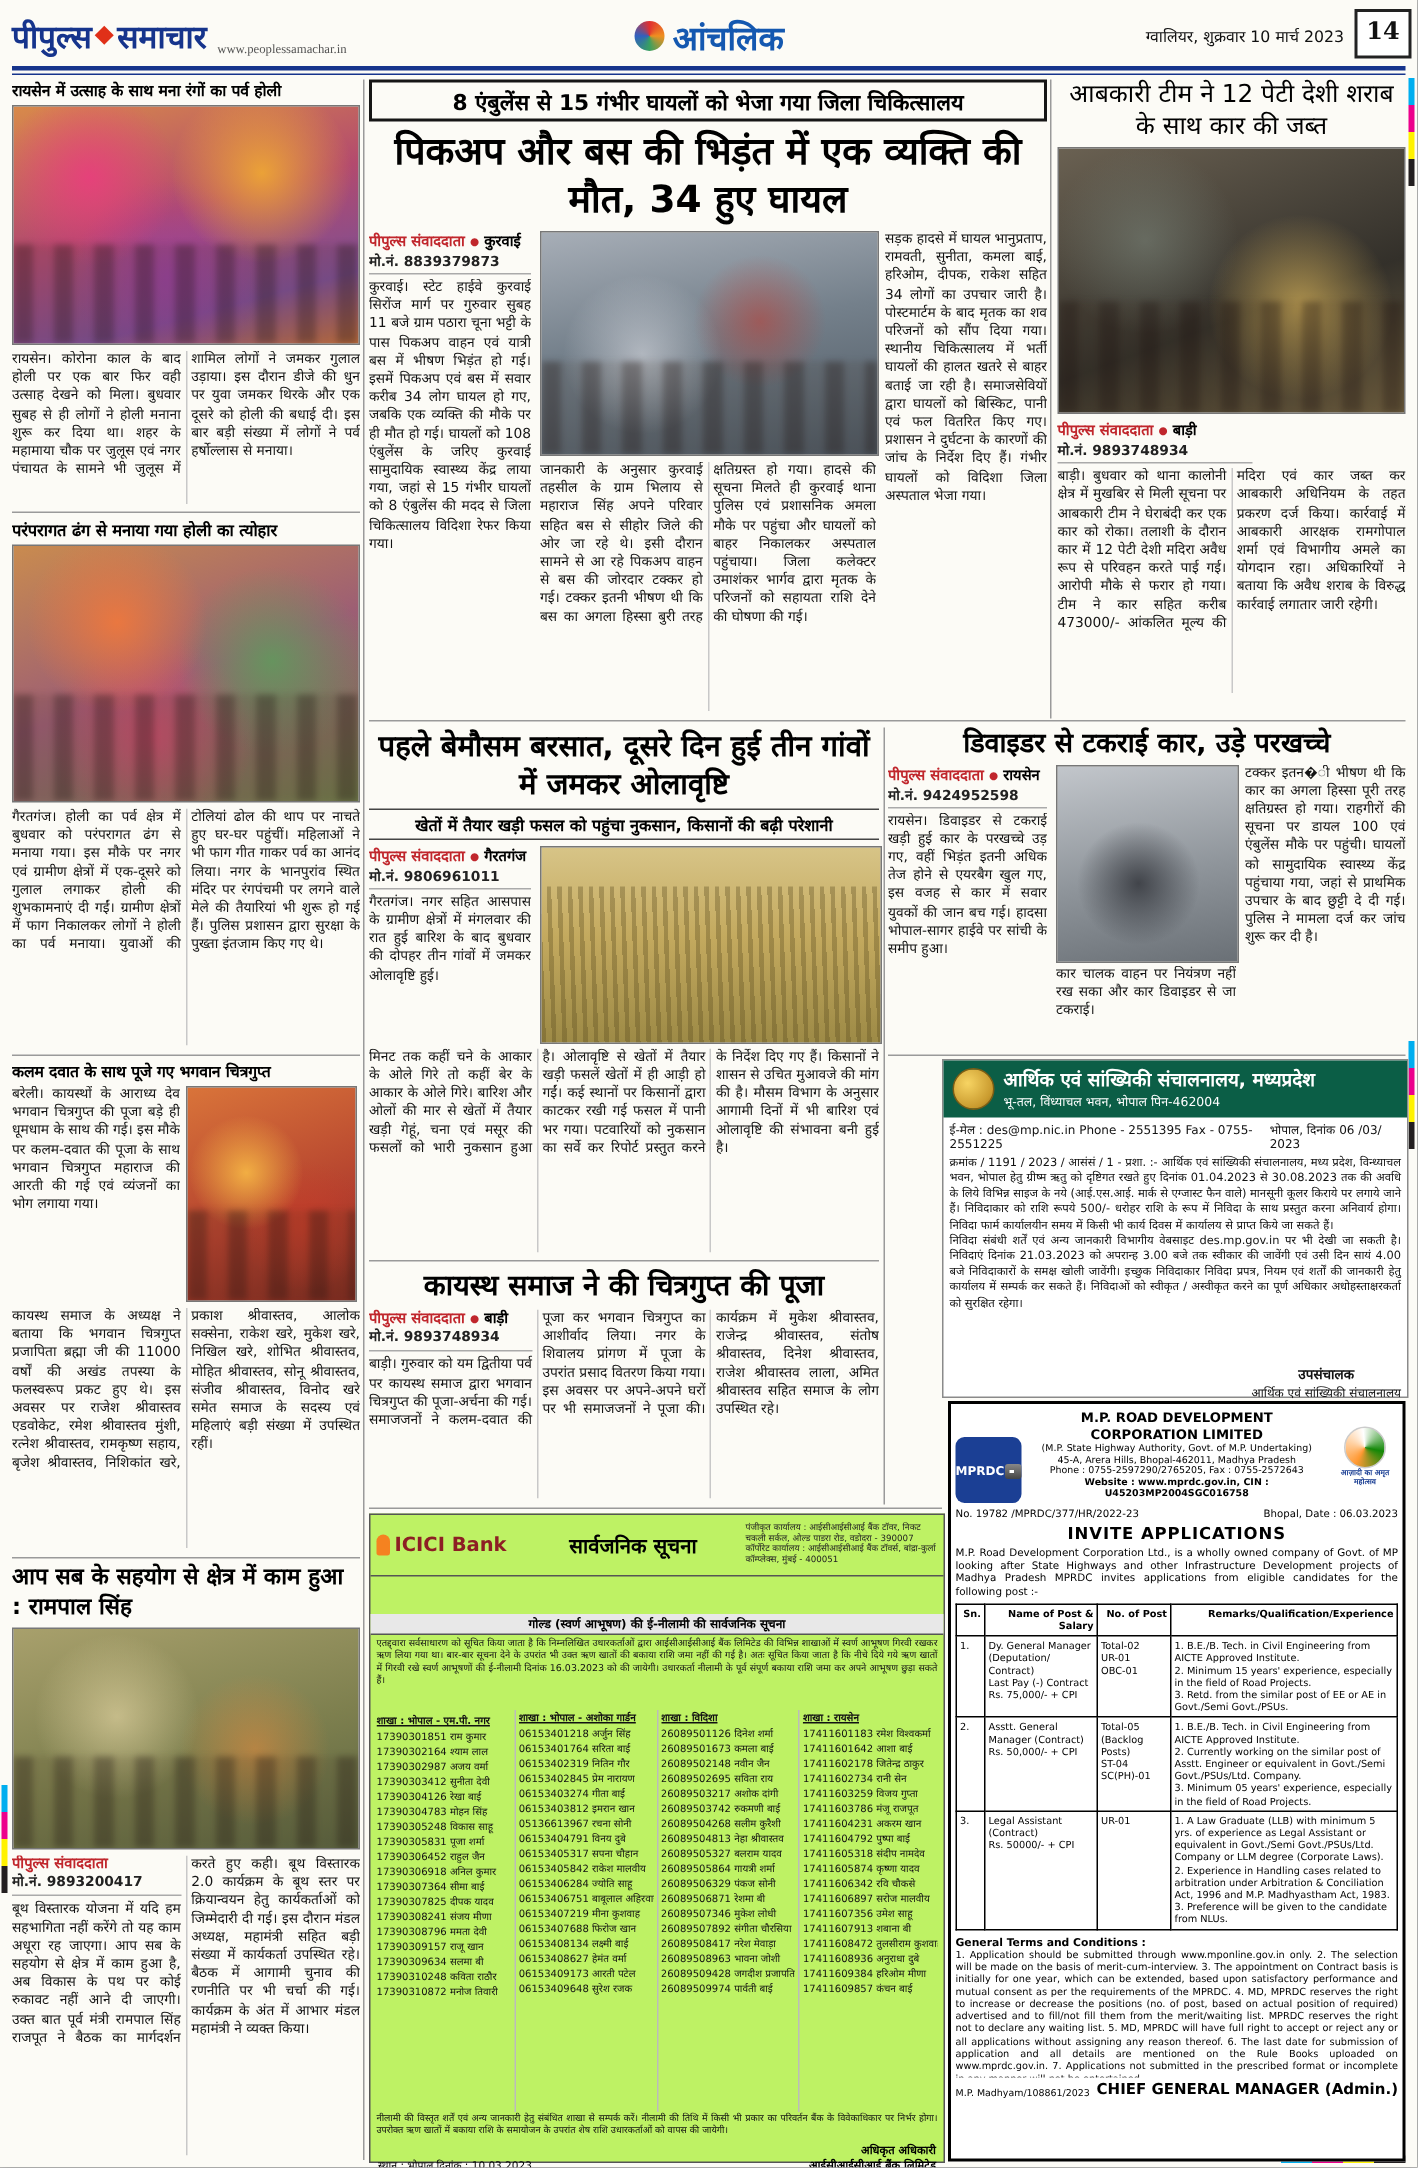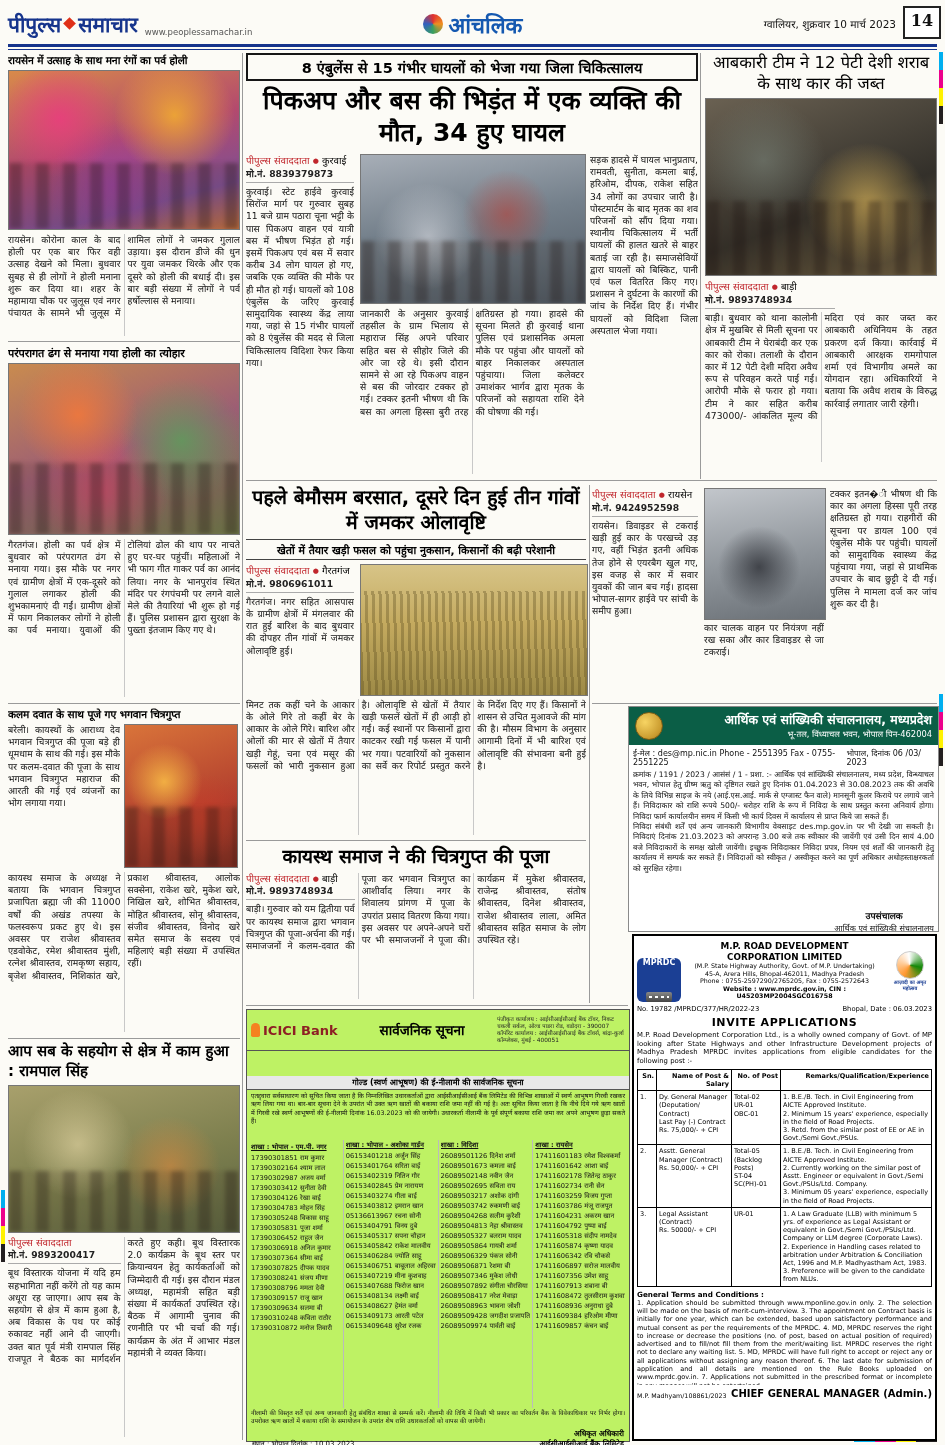--- a/index.html
+++ b/index.html
@@ -5,21 +5,21 @@
   html,body{margin:0;padding:0;background:#8a8a8a;font-family:"DejaVu Sans","Liberation Sans",sans-serif;}
   #page{position:relative;width:945px;height:1445px;background:#fcfbf6;margin:0 auto;overflow:hidden;box-shadow:0 0 8px rgba(0,0,0,.5);}
   .abs{position:absolute;}
   .rule{position:absolute;background:#9a9a9a;}
   .bd{font-size:9.2px;line-height:12.2px;text-align:justify;color:#141414;overflow:hidden;}
   .c2{columns:2;column-gap:7px;column-rule:1px solid #c8c8c8;}
   .c3{columns:3;column-gap:7px;column-rule:1px solid #c8c8c8;}
   .hl-line{font-weight:bold;color:#000;white-space:nowrap;overflow:hidden;letter-spacing:-0.1px;}
   .kicker{border:2px solid #161616;font-size:14.5px;font-weight:bold;text-align:center;padding:2px 3px;color:#000;}
   .byline-blk{break-inside:avoid;margin-bottom:3px;}
-  .byline{font-size:9.8px;font-weight:normal;color:#c0262c;}
+  .byline{font-size:9.8px;font-weight:bold;color:#c0262c;}
   .byline .loc{color:#000;}
   .byline .dot{font-size:7px;vertical-align:1px;}
   .phone{font-size:9.2px;font-weight:bold;color:#222;border-bottom:1px solid #aaa;padding-bottom:2px;}
   .ph{border:1px solid #777;position:relative;overflow:hidden;}
   .ph::after{content:"";position:absolute;left:0;right:0;bottom:0;height:42%;
     background:repeating-linear-gradient(90deg,rgba(35,22,16,.38) 0 13px,rgba(60,40,25,.12) 13px 27px);
     filter:blur(2px);}
   .ph-plain::after{display:none;}
   .ph-holi1{background:radial-gradient(circle at 22% 30%,rgba(233,62,125,.9),transparent 28%),radial-gradient(circle at 72% 28%,rgba(244,176,46,.85),transparent 30%),radial-gradient(circle at 45% 72%,rgba(152,62,164,.7),transparent 38%),linear-gradient(165deg,#d88a4a,#b34a6e 45%,#7e4f93 78%,#c2703f);}
   .ph-holi2{background:radial-gradient(circle at 30% 30%,rgba(240,120,60,.9),transparent 30%),radial-gradient(circle at 75% 45%,rgba(90,160,90,.8),transparent 32%),radial-gradient(circle at 40% 75%,rgba(220,70,110,.7),transparent 36%),linear-gradient(160deg,#c98b4f,#9c5e74 50%,#6f7a4a);}
@@ -59,21 +59,21 @@
   .icici-sub{background:#e8e8e8;border-bottom:1px solid #555;font-size:8px;font-weight:bold;text-align:center;line-height:13px;height:13px;color:#000;margin-top:25px;}
   .icici-intro{font-size:6.3px;line-height:8.4px;text-align:justify;padding:2px 4px;color:#111;overflow:hidden;}
   .loan-cols{columns:4;column-gap:5px;column-rule:1px solid #bbb;font-size:6.7px;line-height:10px;padding:0 4px;overflow:hidden;color:#111;}
   .loan-row{white-space:nowrap;overflow:hidden;}
   .loan-row.hd{font-weight:bold;text-decoration:underline;margin:2px 0 1px;}
   .icici-note{font-size:6.2px;line-height:8px;text-align:justify;padding:1px 4px;color:#111;overflow:hidden;}
   .icici-foot{display:flex;justify-content:space-between;align-items:flex-end;padding:2px 5px;}
   
   .mprdc{border:2px solid #000;background:#fff;padding:3px;box-sizing:border-box;color:#000;}
   .mprdc-head{display:flex;gap:4px;align-items:center;}
-  .mprdc-logo{width:44px;height:44px;flex:none;background:#1b3f94;border-radius:6px;color:#fff;display:flex;flex-direction:column;align-items:center;justify-content:space-between;font-size:8px;font-weight:bold;margin-top:19px;}
+  .mprdc-logo{width:44px;height:44px;flex:none;background:#1b3f94;border-radius:6px;color:#fff;display:flex;flex-direction:row;align-items:center;justify-content:flex-start;font-size:8px;font-weight:bold;margin-top:19px;}
   .mprdc-road{width:26px;height:10px;background:linear-gradient(180deg,#888,#444);border-radius:2px;position:relative;margin-top:2px;}
   .mprdc-road::after{content:"";position:absolute;left:3px;right:3px;top:4px;height:2px;background:repeating-linear-gradient(90deg,#fff 0 3px,transparent 3px 6px);}
   .mprdc-c{flex:1;text-align:center;line-height:1.2;}
   .mprdc-company{font-size:8.8px;font-weight:bold;}
   .mprdc-sm{font-size:6.3px;}
   .mprdc-sm.b{font-weight:bold;}
   .azadi{width:44px;flex:none;text-align:center;}
   .azadi-ico{width:26px;height:26px;margin:0 auto;border-radius:50%;background:conic-gradient(from 210deg,#ff9933,#ffffff 40%,#138808 70%,#ff9933);border:1px solid #ccc;}
   .azadi-txt{font-size:5px;line-height:6px;color:#1b3f94;font-weight:bold;}
   .mprdc-ref{display:flex;justify-content:space-between;font-size:6.8px;margin-top:3px;}
@@ -98,21 +98,21 @@
 </style>
 </head>
 <body>
 
 <div id="page">
 
   <div class="abs" style="left:8px;top:7px;height:34px;display:flex;align-items:center;">
     <span class="paper-name">पीपुल्स</span>
     <span class="logo-star"></span>
     <span class="paper-name">समाचार</span>
-    <span class="website" style="margin-left:7px;align-self:flex-end;padding-bottom:4px;">www.peoplessamachar.in</span>
+    <span class="website" style="margin-left:7px;align-self:flex-end;padding-bottom:4px;font-family:Liberation Serif, serif;">www.peoplessamachar.in</span>
   </div>
   <div class="abs" style="left:50%;top:9px;transform:translateX(-50%);display:flex;align-items:center;">
     <span class="section-ico"></span>
     <span class="section-title">आंचलिक</span>
   </div>
   <div class="abs dateline" style="left:640px;top:17px;width:256px;">ग्वालियर, शुक्रवार 10 मार्च 2023</div>
   <div class="abs pagebox" style="left:903px;top:6px;width:34px;height:29px;">14</div>
   <div class="abs" style="left:8px;top:44px;width:929px;height:3px;background:#16348c;"></div>
   <div class="abs" style="left:8px;top:49px;width:929px;height:1px;background:#16348c;"></div>
 
@@ -170,38 +170,39 @@
           <div class="phone">मो.नं. 9806961011</div>
         </div>
         <div class="bd" style="height:92px;">गैरतगंज। नगर सहित आसपास के ग्रामीण क्षेत्रों में मंगलवार की रात हुई बारिश के बाद बुधवार की दोपहर तीन गांवों में जमकर ओलावृष्टि हुई।</div>
       </div>
       <div class="ph ph-field abs" style="left:114px;top:0;width:226px;height:130px;"></div>
     </div>
     <div class="bd c3" style="height:136px;margin-top:5px;">मिनट तक कहीं चने के आकार के ओले गिरे तो कहीं बेर के आकार के ओले गिरे। बारिश और ओलों की मार से खेतों में तैयार खड़ी गेहूं, चना एवं मसूर की फसलों को भारी नुकसान हुआ है। ओलावृष्टि से खेतों में तैयार खड़ी फसलें खेतों में ही आड़ी हो गईं। कई स्थानों पर किसानों द्वारा काटकर रखी गई फसल में पानी भर गया। पटवारियों को नुकसान का सर्वे कर रिपोर्ट प्रस्तुत करने के निर्देश दिए गए हैं। किसानों ने शासन से उचित मुआवजे की मांग की है। मौसम विभाग के अनुसार आगामी दिनों में भी बारिश एवं ओलावृष्टि की संभावना बनी हुई है।</div>
   </div>
 
   <div class="abs" style="left:592px;top:485px;width:345px;height:216px;">
+    <div class="hl-f">डिवाइडर से टकराई कार, उड़े परखच्चे</div>
     <div style="position:relative;margin-top:3px;height:188px;">
       <div class="abs" style="left:0;top:0;width:106px;height:188px;overflow:hidden;">
         <div class="byline-blk">
           <div class="byline"><span>पीपुल्स संवाददाता</span> <span class="dot">●</span> <span class="loc">रायसेन</span></div>
           <div class="phone">मो.नं. 9424952598</div>
         </div>
         <div class="bd" style="height:150px;">रायसेन। डिवाइडर से टकराई खड़ी हुई कार के परखच्चे उड़ गए, वहीं भिड़ंत इतनी अधिक तेज होने से एयरबैग खुल गए, इस वजह से कार में सवार युवकों की जान बच गई। हादसा भोपाल-सागर हाईवे पर सांची के समीप हुआ।</div>
       </div>
       <div class="ph ph-crash ph-plain abs" style="left:112px;top:0;width:120px;height:130px;"></div>
       <div class="bd abs" style="left:112px;top:134px;width:120px;height:52px;">कार चालक वाहन पर नियंत्रण नहीं रख सका और कार डिवाइडर से जा टकराई।</div>
       <div class="bd abs" style="left:238px;top:0;width:107px;height:188px;">टक्कर इतन�ी भीषण थी कि कार का अगला हिस्सा पूरी तरह क्षतिग्रस्त हो गया। राहगीरों की सूचना पर डायल 100 एवं एंबुलेंस मौके पर पहुंची। घायलों को सामुदायिक स्वास्थ्य केंद्र पहुंचाया गया, जहां से प्राथमिक उपचार के बाद छुट्टी दे दी गई। पुलिस ने मामला दर्ज कर जांच शुरू कर दी है।</div>
     </div>
   </div>
 
   <div class="abs" style="left:628px;top:706px;width:309px;height:224px;border:1px solid #8a8a8a;background:#fff;">
     <div class="govt-band">
       <span class="emblem"></span>
-      <span style="flex:1;text-align:right;">
+      <span style="flex:1;text-align:left;">
         <span class="govt-title" style="display:block;">आर्थिक एवं सांख्यिकी संचालनालय, मध्यप्रदेश</span>
         <span class="govt-addr" style="display:block;">भू-तल, विंध्याचल भवन, भोपाल पिन-462004</span>
       </span>
     </div>
     <div class="govt-contact">
       <span>ई-मेल : des@mp.nic.in  Phone - 2551395  Fax - 0755-2551225</span>
       <span>भोपाल, दिनांक 06 /03/ 2023</span>
     </div>
     <div class="govt-body" style="height:138px;">क्रमांक / 1191 / 2023 / आसंसं / 1 - प्रशा. :- आर्थिक एवं सांख्यिकी संचालनालय, मध्य प्रदेश, विन्ध्याचल भवन, भोपाल हेतु ग्रीष्म ऋतु को दृष्टिगत रखते हुए दिनांक 01.04.2023 से 30.08.2023 तक की अवधि के लिये विभिन्न साइज के नये (आई.एस.आई. मार्क से एग्जास्ट फैन वाले) मानसूनी कूलर किराये पर लगाये जाने हैं। निविदाकार को राशि रूपये 500/- धरोहर राशि के रूप में निविदा के साथ प्रस्तुत करना अनिवार्य होगा। निविदा फार्म कार्यालयीन समय में किसी भी कार्य दिवस में कार्यालय से प्राप्त किये जा सकते हैं।
 निविदा संबंधी शर्तें एवं अन्य जानकारी विभागीय वेबसाइट des.mp.gov.in पर भी देखी जा सकती है। निविदाएं दिनांक 21.03.2023 को अपरान्ह 3.00 बजे तक स्वीकार की जावेंगी एवं उसी दिन सायं 4.00 बजे निविदाकारों के समक्ष खोली जावेंगी। इच्छुक निविदाकार निविदा प्रपत्र, नियम एवं शर्तों की जानकारी हेतु कार्यालय में सम्पर्क कर सकते हैं। निविदाओं को स्वीकृत / अस्वीकृत करने का पूर्ण अधिकार अधोहस्ताक्षरकर्ता को सुरक्षित रहेगा।</div>

